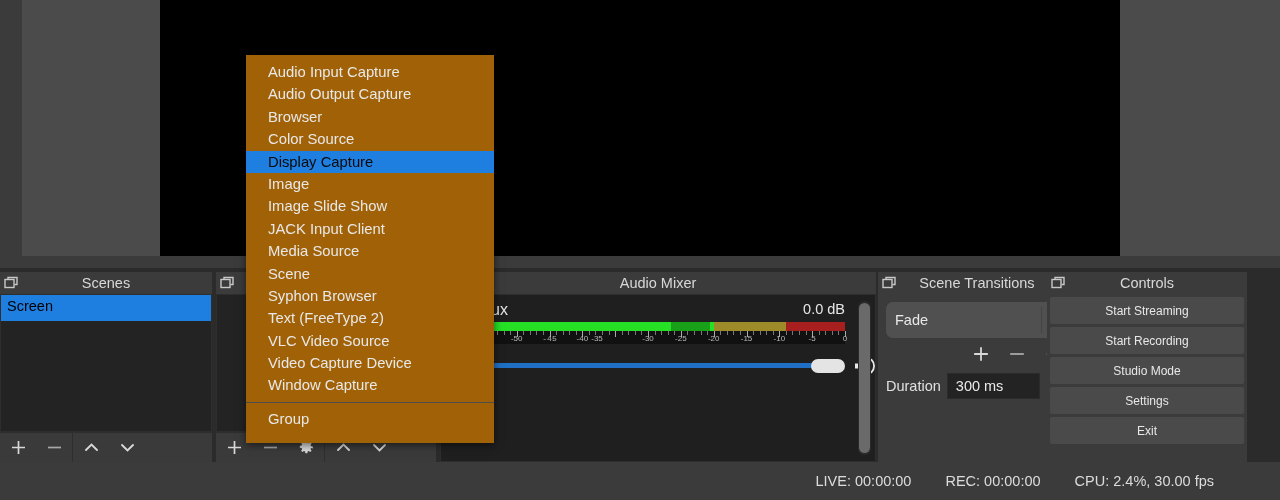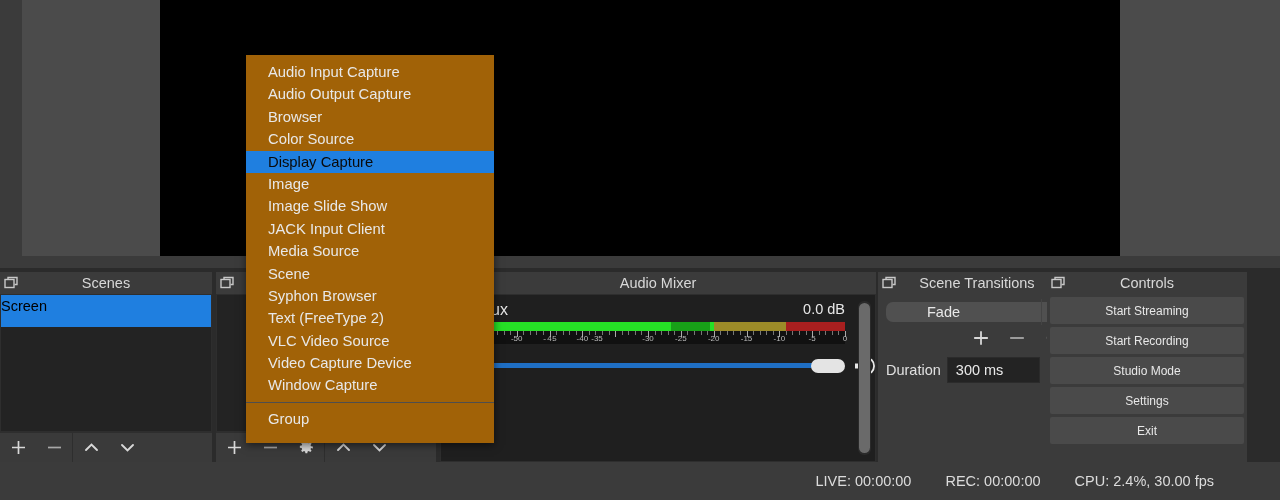--- a/index.html
+++ b/index.html
@@ -28,21 +28,21 @@
   }
   .dock-body{position:absolute;left:0;right:0;background:#1f1f1f;}
 
   
   .float-ic{display:block;width:15px;height:14px;}
 
   
   #scenes{left:0;top:272px;width:212px;height:190px;}
   #scenes .dock-body{top:22px;bottom:30px;background:#232323;border:1px solid #2e2e2e;box-sizing:border-box;}
   .scene-item{
-    height:32px;line-height:22px;padding-left:0;color:#e6e6e6;font-size:14.5px;
+    height:26px;line-height:22px;padding-left:6px;color:#e6e6e6;font-size:14.5px;
   }
   .scene-item.selected{background:#1f7fe0;color:#000;}
   .panel-toolbar{
     position:absolute;left:0;right:0;bottom:0;height:30px;background:#3a3a3a;
     border-top:1px solid #2e2e2e;box-sizing:border-box;display:flex;align-items:center;
   }
   .tb-btn{
     width:36px;height:29px;display:flex;align-items:center;justify-content:center;
     color:#d8d8d8;
   }
@@ -81,22 +81,22 @@
   .gearbtn{position:absolute;top:3px;}
   .mx-scroll{
     position:absolute;right:4px;top:6px;bottom:6px;width:13px;background:#2a2a2a;border-radius:6px;
   }
   .mx-scroll .thumb{position:absolute;left:1px;right:1px;top:2px;bottom:2px;background:#6a6a6a;border-radius:6px;}
 
   
   #transitions{left:878px;top:272px;width:198px;height:190px;}
   #transitions .dock-body{top:22px;bottom:0;background:#3b3b3b;border:none;}
   .combo{
-    position:relative;margin:8px 8px 0 8px;height:20px;background:#505050;border-radius:7px;
-    display:flex;align-items:center;padding-left:32px;
+    position:relative;margin:8px 8px 0 8px;height:36px;background:#505050;border-radius:7px;
+    display:flex;align-items:center;
   }
   .combo .val{padding-left:9px;color:#e8e8e8;font-size:14.5px;flex:1;}
   .combo .arrows{
     width:26px;height:26px;border-left:1px solid #444;display:flex;align-items:center;justify-content:center;
   }
   .tr-btns{display:flex;justify-content:flex-end;align-items:center;padding:4px 10px 0 0;gap:10px;}
   .tr-btn{width:26px;height:24px;display:flex;align-items:center;justify-content:center;color:#d0d0d0;}
   .dur-row{display:flex;align-items:center;padding:6px 8px 0 8px;gap:6px;}
   .dur-label{color:#e0e0e0;font-size:14.5px;}
   .dur-field{

